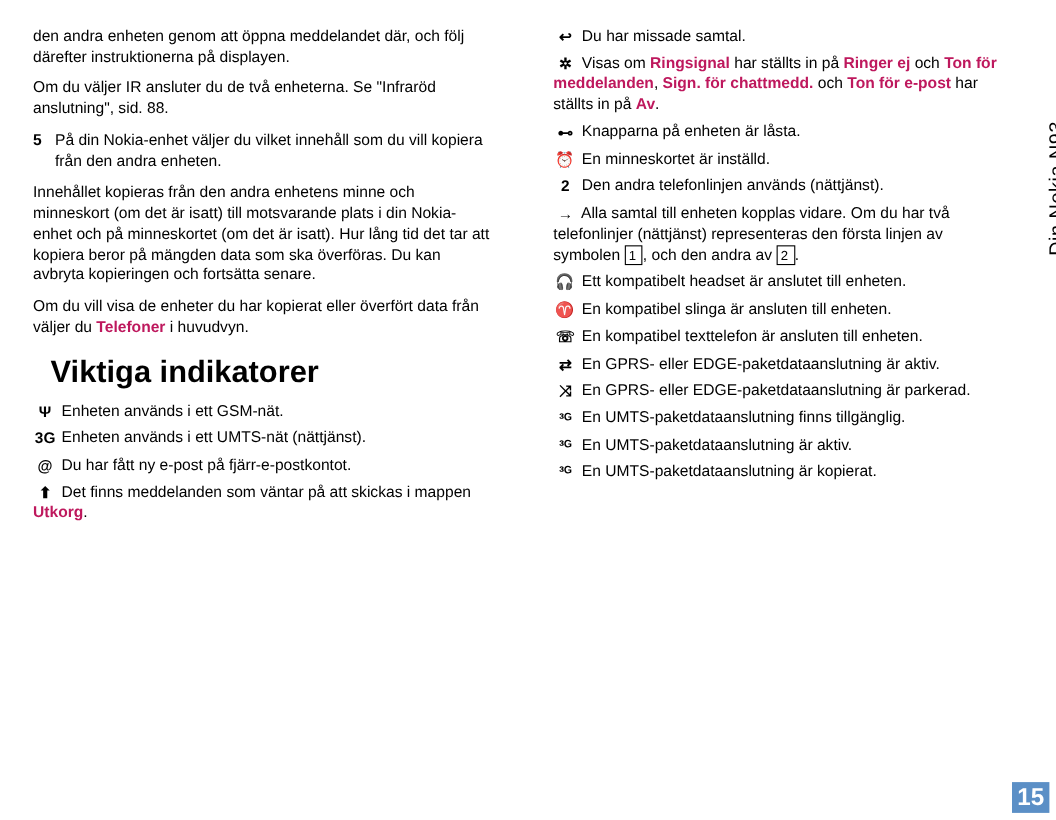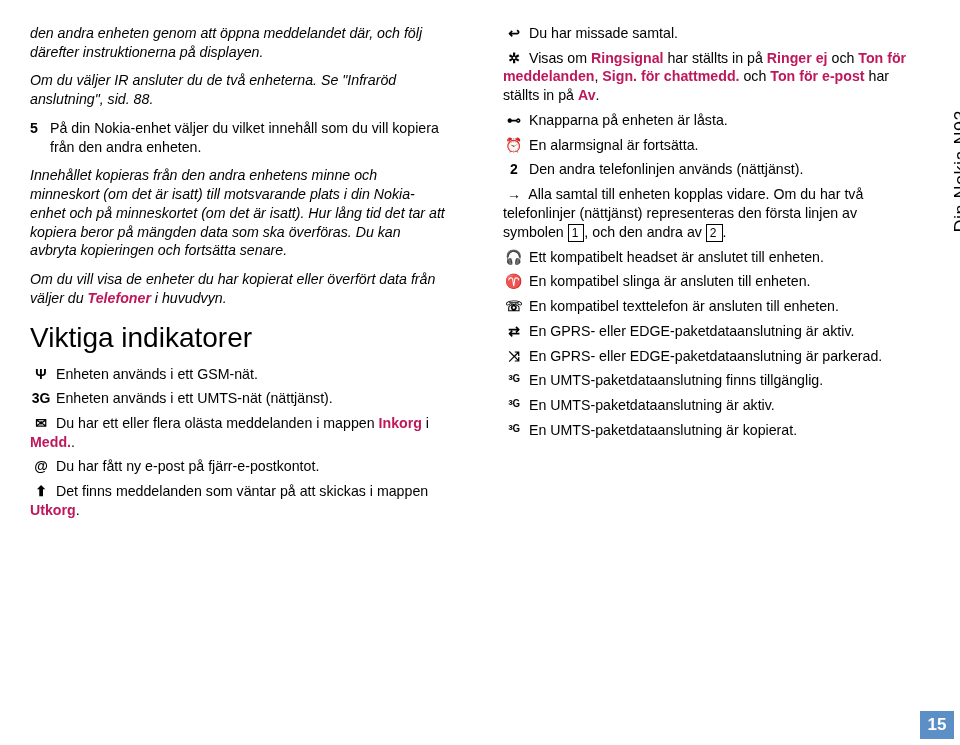--- a/index.html
+++ b/index.html
@@ -24,30 +24,29 @@
     flex: 1;
     min-width: 0;
   }
   .col-right {
     flex: 1;
     min-width: 0;
     margin-left: 28px;
   }
   p {
     margin: 0 0 10px 0;
-    font-style: italic;
   }
   .link {
     color: #be185d;
     font-weight: bold;
   }
   .h1 {
     font-size: 28px;
-    font-weight: normal;
-    margin: 12px 0 8px 0;
+    font-weight: bold;
+    margin: 12px 0 8px 16px;
   }
   .numitem {
     display: flex;
     gap: 8px;
     margin-bottom: 10px;
   }
   .numitem .num {
     font-weight: bold;
     min-width: 12px;
   }
@@ -77,21 +76,21 @@
     letter-spacing: 0.5px;
     white-space: nowrap;
   }
   .pagenum {
     position: absolute;
     right: 6px;
     bottom: 6px;
     background: #5b8fc6;
     color: #fff;
     font-weight: bold;
-    font-size: 17px;
+    font-size: 22px;
     width: 34px;
     height: 28px;
     line-height: 28px;
     text-align: center;
   }
   .inline-badge {
     display: inline-block;
     border: 1px solid #000;
     padding: 0 5px 0 3px;
     font-size: 12px;
@@ -128,26 +127,20 @@
     <div class="ind">
       <span class="sym">Ψ</span>
       <span class="txt">Enheten används i ett GSM-nät.</span>
     </div>
 
     <div class="ind">
       <span class="sym">3G</span>
       <span class="txt">Enheten används i ett UMTS-nät (nättjänst).</span>
     </div>
 
-    <div class="ind">
-      <span class="sym">✉</span>
-      <span class="txt">
-        <span>Du har ett eller flera olästa meddelanden i mappen </span><span class="link">Inkorg</span><span> i </span><span class="link">Medd.</span><span>.</span>
-      </span>
-    </div>
 
     <div class="ind">
       <span class="sym">@</span>
       <span class="txt">Du har fått ny e-post på fjärr-e-postkontot.</span>
     </div>
 
     <div class="ind">
       <span class="sym">⬆</span>
       <span class="txt">
         <span>Det finns meddelanden som väntar på att skickas i mappen </span><span class="link">Utkorg</span><span>.</span>
@@ -170,21 +163,21 @@
       </span>
     </div>
 
     <div class="ind">
       <span class="sym">⊷</span>
       <span class="txt">Knapparna på enheten är låsta.</span>
     </div>
 
     <div class="ind">
       <span class="sym">⏰</span>
-      <span class="txt">En alarmsignal är fortsätta.</span>
+      <span class="txt">En minneskortet är inställd.</span>
     </div>
 
     <div class="ind">
       <span class="sym">2</span>
       <span class="txt">Den andra telefonlinjen används (nättjänst).</span>
     </div>
 
     <div class="ind">
       <span class="sym">→</span>
       <span class="txt">

